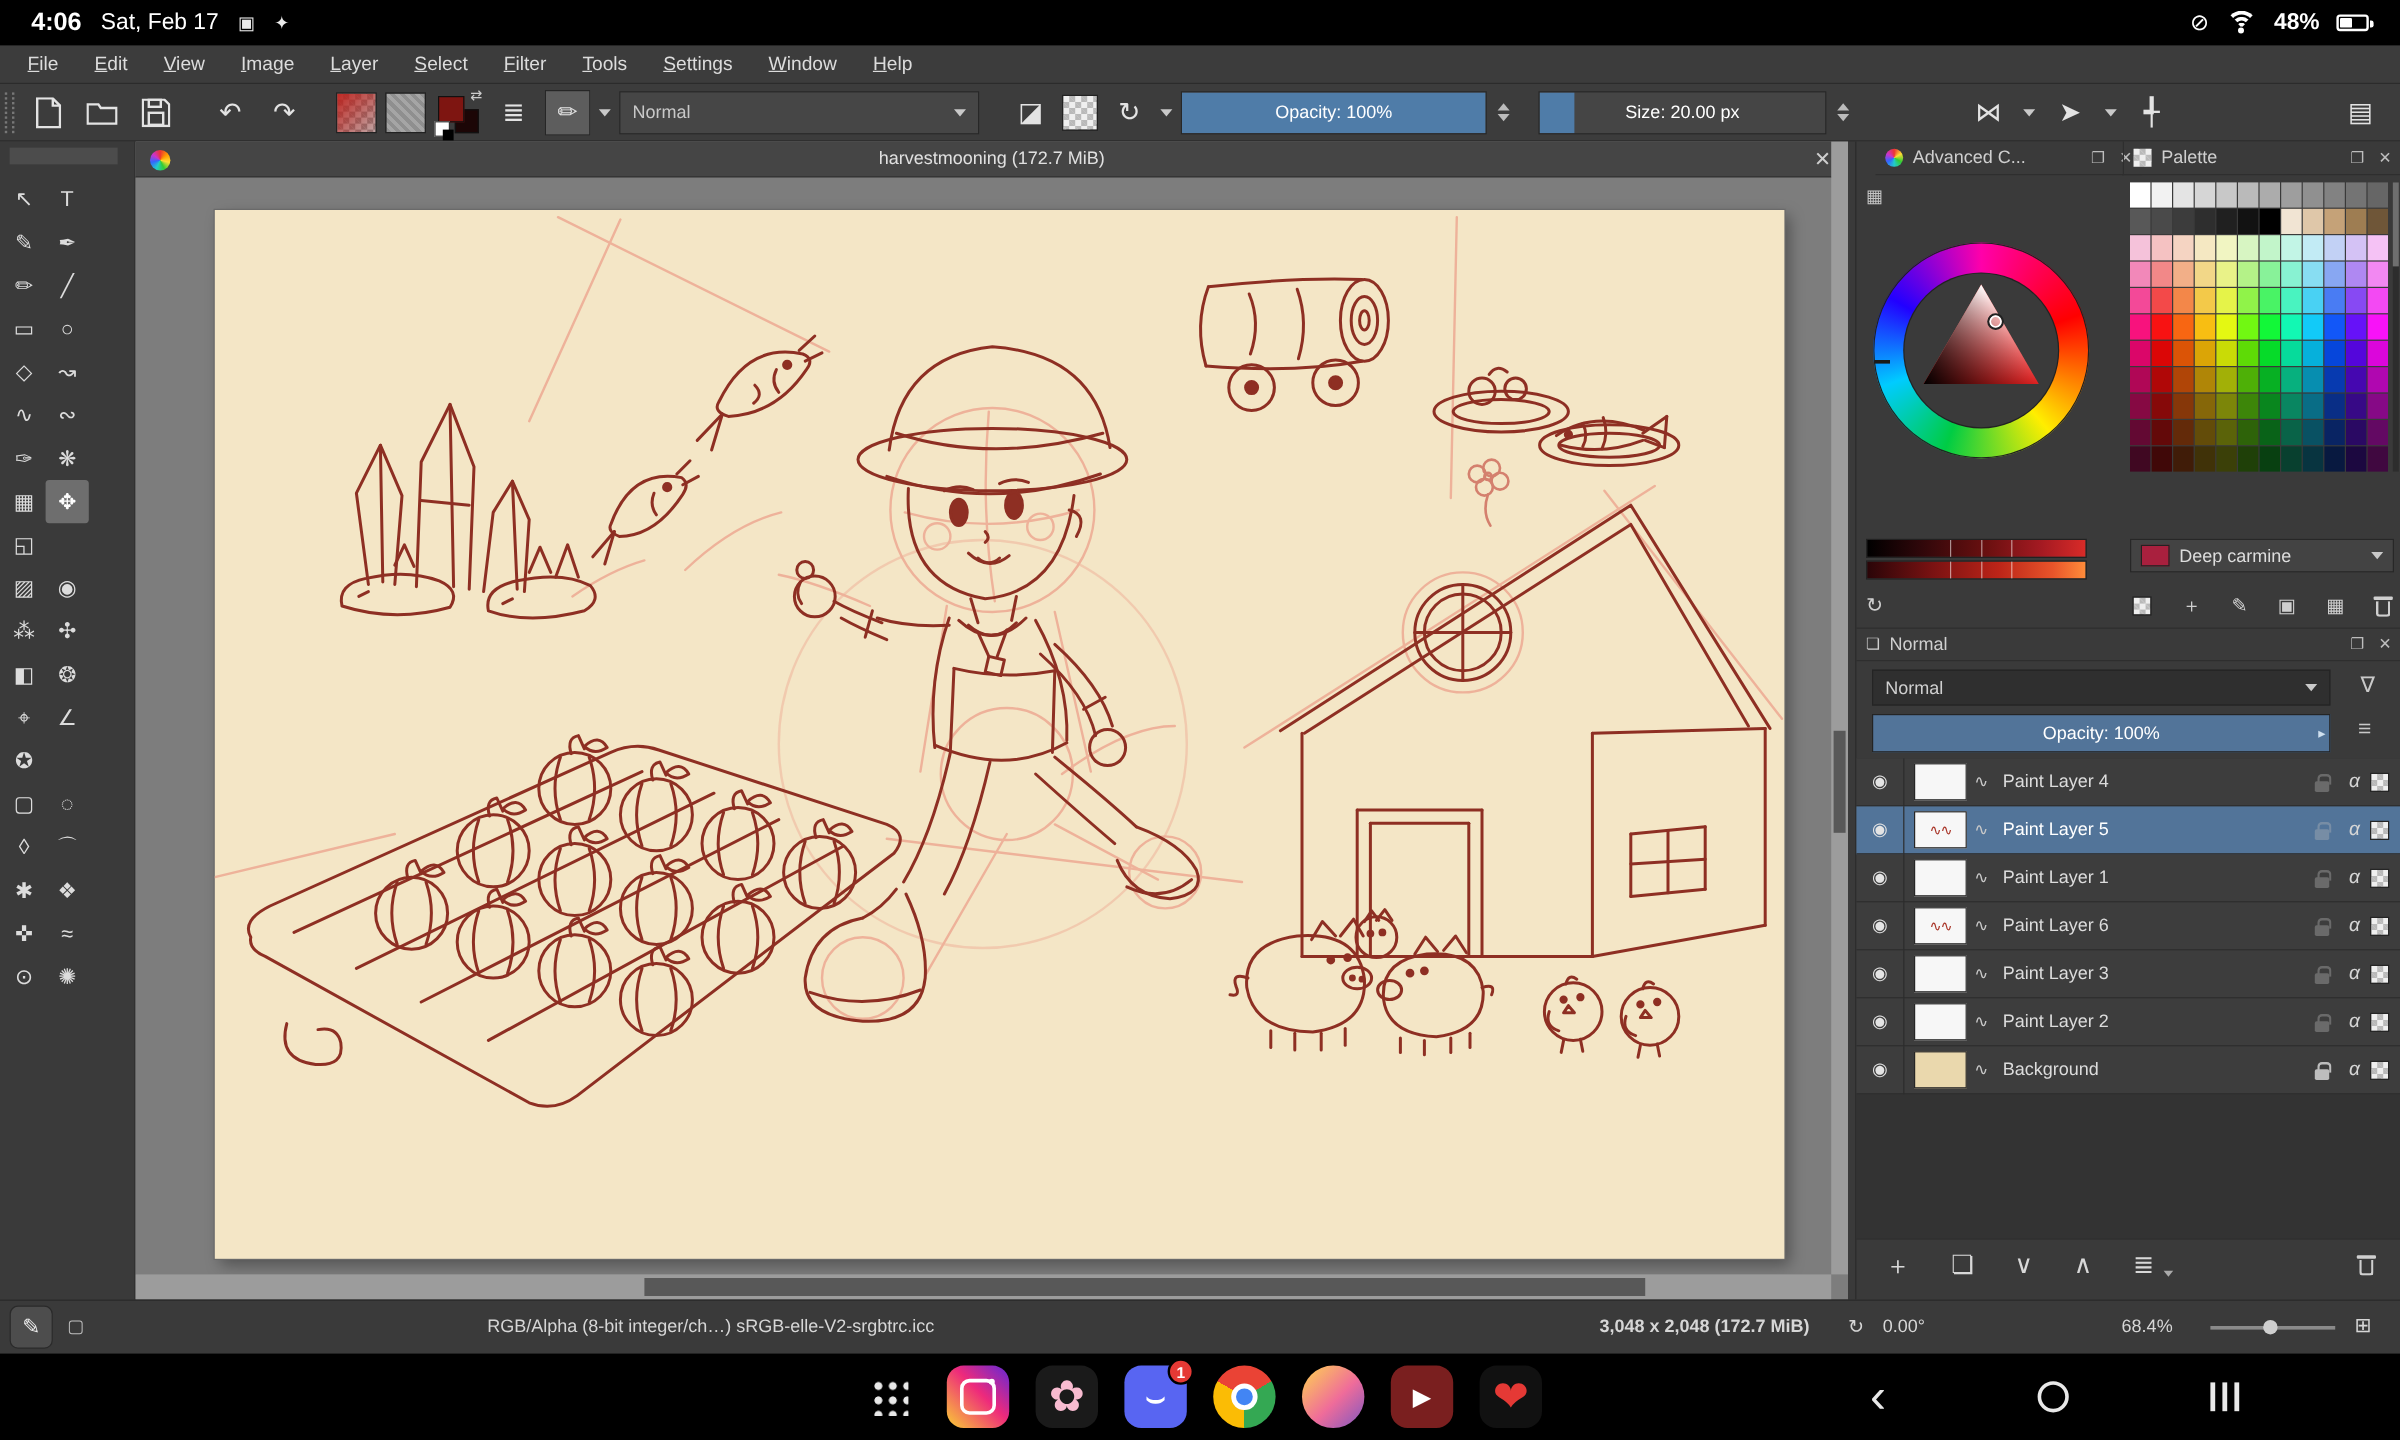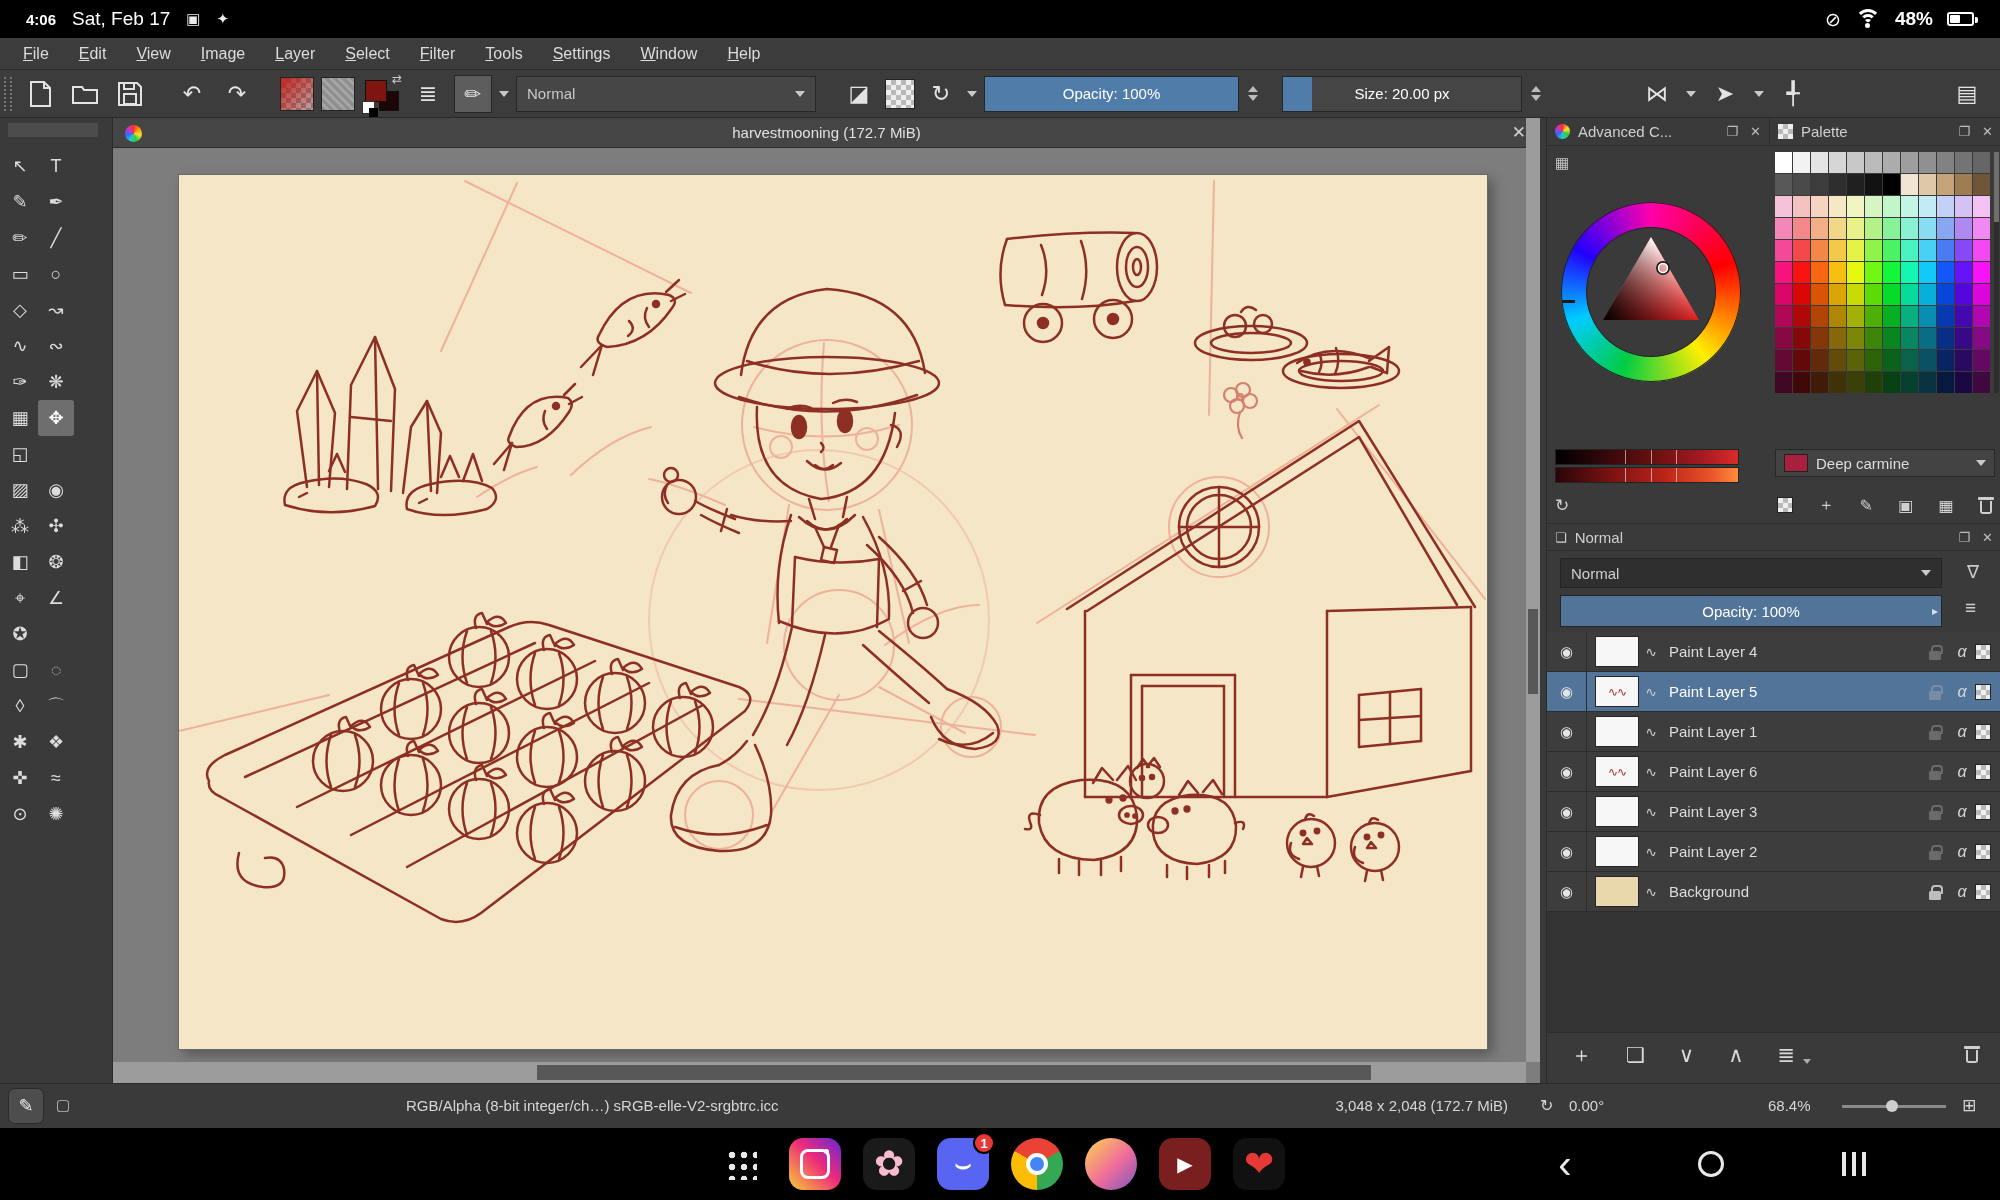--- a/index.html
+++ b/index.html
@@ -3,21 +3,21 @@
 <meta charset="utf-8">
 <style>
   * { margin:0; padding:0; box-sizing:border-box; }
   html,body { width:2000px; height:1200px; background:#000; overflow:hidden;
     font-family:"Liberation Sans","DejaVu Sans",sans-serif; }
   #root { position:relative; width:2000px; height:1200px; background:#3a3a3a; }
 
   
   #android-status { position:absolute; left:0; top:0; width:2000px; height:38px; background:#000;
     display:flex; align-items:center; padding:0 26px; gap:16px; color:#fff; }
-  .as-time { font-size:15px; font-weight:700; }
+  .as-time { font-size:21px; font-weight:700; }
   .as-date { font-size:19px; }
   .as-notif { font-size:15px; opacity:.92; }
   #as-right { margin-left:auto; display:flex; align-items:center; gap:14px; }
   .as-mute { font-size:19px; }
   .wifi { position:relative; width:26px; height:20px; }
   .wifi i { position:absolute; left:50%; border:3px solid transparent; border-top-color:#fff; border-radius:50%; }
   .wifi i:nth-child(1){ width:26px;height:26px; top:0; margin-left:-13px; }
   .wifi i:nth-child(2){ width:16px;height:16px; top:5px; margin-left:-8px; }
   .wifi i:nth-child(3){ width:8px;height:8px; top:10px; margin-left:-4px; }
   .wifi i:nth-child(4){ width:5px;height:5px; background:#fff; border:none; border-radius:50%; top:14px; margin-left:-2.5px; }
@@ -101,21 +101,21 @@
   #v-scroll .thumb { position:absolute; top:52%; left:2px; width:10px; height:9%; background:#585858; }
 
   
   #right-panels { position:absolute; left:1546px; top:0; width:454px; height:965px; background:#3a3a3a; border-left:1px solid #2b2b2b; }
   .dock-header { position:absolute; height:28px; display:flex; align-items:center; gap:8px; color:#cfcfcf; font-size:15px;
     border-bottom:1px solid #2e2e2e; }
   .dock-ico { font-size:13px; }
   .mini-wheel { width:15px; height:15px; border-radius:50%; background:conic-gradient(#e33,#fd3,#3c3,#2cc,#36f,#c3c,#e33); }
   .mini-grid { width:15px; height:15px; }
   .hdr-btns { margin-left:auto; display:flex; gap:12px; font-size:13px; color:#bdbdbd; padding-right:8px; }
-  #adv-header { left:0; top:0; width:222px; padding-left:8px; }
+  #adv-header { left:16px; top:0; width:222px; padding-left:8px; }
   #pal-header { left:222px; top:0; width:232px; padding-left:8px; border-left:1px solid #2e2e2e; }
   #shade-settings-btn { position:absolute; left:8px; top:36px; font-size:15px; color:#c5c5c5; }
 
   
   #wheel { position:absolute; left:14px; top:84px; width:180px; height:180px; border-radius:50%;
     background:conic-gradient(from 0deg,#ff00aa,#ff0000 70deg,#ffee00 140deg,#00cc44 200deg,#00ccff 250deg,#2200ff 300deg,#ff00aa 360deg);
     box-shadow:inset 0 0 0 1px #222; }
   #wheel .hole { position:absolute; left:26px; top:26px; width:128px; height:128px; border-radius:50%; background:#3a3a3a;
     box-shadow:0 0 0 1px #222; }
   #wheel svg { position:absolute; left:26px; top:26px; }
@@ -183,21 +183,21 @@
   #layers-toolbar .small-caret { width:0;height:0;border-left:4px solid transparent;border-right:4px solid transparent;border-top:5px solid #aaa; margin-left:-26px; margin-top:14px;}
   #layers-toolbar .trash-ico { margin-left:auto; margin-right:22px; }
 
   
   #krita-status { position:absolute; left:0; top:1083px; width:2000px; height:45px; background:#3a3a3a; border-top:1px solid #2a2a2a;
     color:#d6d6d6; font-size:15px; }
   #pen-fab { position:absolute; left:8px; top:4px; width:36px; height:36px; background:#4d4d4d; border:1px solid #2a2a2a; border-radius:7px;
     display:flex; align-items:center; justify-content:center; font-size:18px; color:#eee; }
   #sel-ind { position:absolute; left:56px; top:12px; font-size:15px; color:#bbb; }
   #st-profile { position:absolute; left:406px; top:13px; }
-  #st-dims { position:absolute; left:1300px; width:208px; top:13px; text-align:right; }
+  #st-dims { position:absolute; left:1300px; width:208px; top:13px; text-align:right;font-weight:bold; }
   #st-rot-ico { position:absolute; left:1540px; top:12px; font-size:16px; }
   #st-rotation { position:absolute; left:1569px; top:13px; }
   #st-zoom { position:absolute; left:1768px; top:13px; }
   #zoom-slider { position:absolute; left:1842px; top:21px; width:104px; height:3px; background:#8a8a8a; }
   #zoom-slider i { position:absolute; left:42%; top:-5px; width:12px; height:12px; border-radius:50%; background:#cfcfcf; display:block; }
   #st-fit { position:absolute; left:1962px; top:11px; font-size:17px; }
 
   
   #android-nav { position:absolute; left:0; top:1128px; width:2000px; height:72px; background:#000; }
   #nav-apps { position:absolute; left:0; right:0; top:0; height:72px; display:flex; align-items:center; justify-content:center; gap:22px; }

